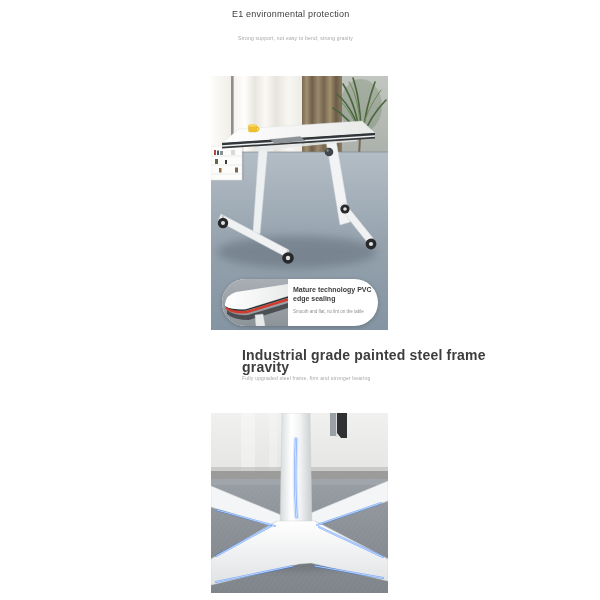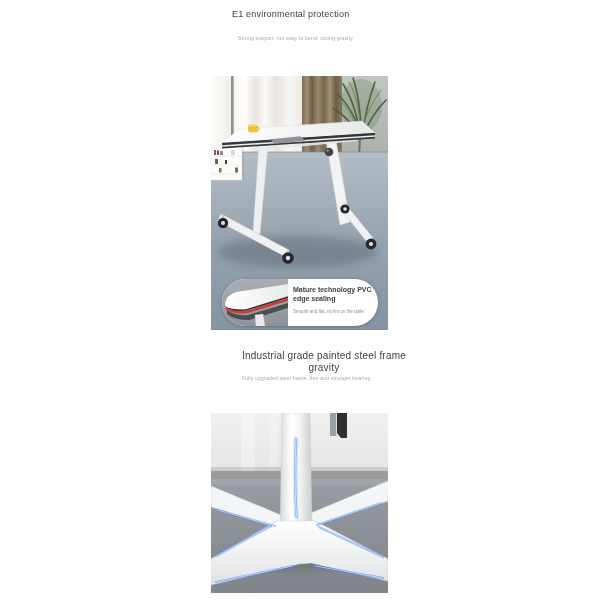--- a/index.html
+++ b/index.html
@@ -15,22 +15,22 @@
   .main-photo svg{display:block;}
 
   .callout{position:absolute;left:11px;top:203px;width:156px;height:47px;border-radius:24px;
            background:#ffffff;display:flex;align-items:stretch;overflow:hidden;
            box-shadow:0 1px 4px rgba(0,0,0,.22);}
   .callout-thumb{width:66px;height:47px;flex:0 0 66px;overflow:hidden;}
   .callout-text{padding:7px 4px 0 5px;}
   .callout-title{font-size:7px;line-height:8.5px;font-weight:700;color:#3c3c3c;white-space:nowrap;}
   .callout-sub{font-size:4.5px;color:#8f8f8f;margin-top:6px;white-space:nowrap;}
 
-  .sec2-title{position:absolute;left:242px;top:350px;font-size:10px;line-height:11.5px;
-              color:#3d3d3d;font-weight:400;letter-spacing:.2px;white-space:nowrap;text-align:center;}
+  .sec2-title{position:absolute;left:242px;top:350px;font-size:14px;line-height:11.5px;
+              color:#3d3d3d;font-weight:700;letter-spacing:.2px;white-space:nowrap;}
   .sec2-sub{position:absolute;left:242px;top:375px;font-size:5px;color:#a6a6a6;
             letter-spacing:.2px;white-space:nowrap;}
 
   .bottom-photo{position:absolute;left:211px;top:413px;width:177px;height:180px;overflow:hidden;}
   .bottom-photo svg{display:block;}
 </style>
 </head>
 <body>
 
 <div class="page">

